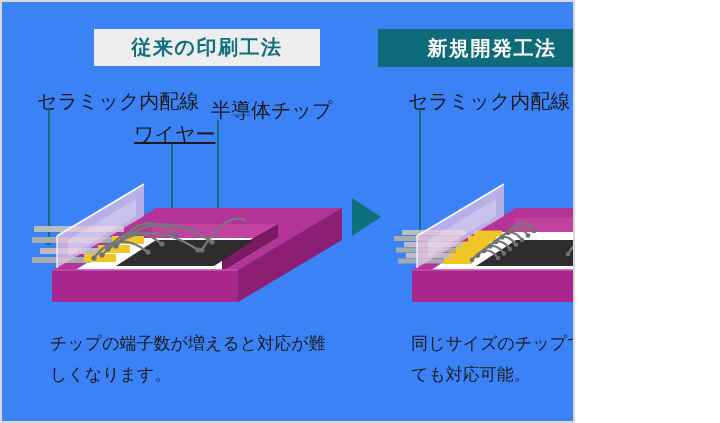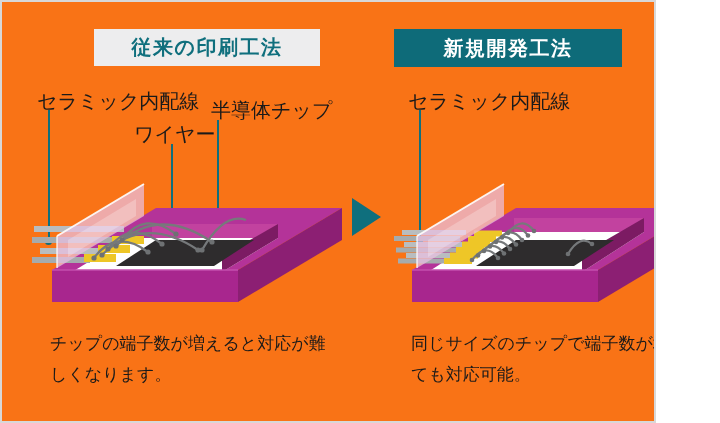--- a/index.html
+++ b/index.html
@@ -1,27 +1,27 @@
 <!DOCTYPE html>
 <html><head>
 <meta charset="utf-8">
 <style>
   html,body{margin:0;padding:0;background:#ffffff;}
   .frame{
-    position:relative;width:656px;height:423px;box-sizing:border-box;
-    background:#f97316;border:2px solid #d8d8d8;overflow:hidden;
+    position:relative;width:575px;height:423px;box-sizing:border-box;
+    background:#3b82f6;border:2px solid #d8d8d8;overflow:hidden;
     font-family:"Liberation Sans","DejaVu Sans",sans-serif;
   }
   .abs{position:absolute;}
   .header-bar{
     display:flex;align-items:center;justify-content:center;
     font-size:20px;font-weight:bold;letter-spacing:1.5px;
   }
   .header-left{left:92px;top:27px;width:226px;height:37px;background:#ededee;color:#0f6f7d;}
-  .header-right{left:376px;top:27px;width:228px;height:38px;background:#0e6b79;color:#ffffff;margin-left:16px;}
+  .header-right{left:376px;top:27px;width:228px;height:38px;background:#0e6b79;color:#ffffff;}
   .diagram-label{font-size:20px;color:#1a1a1a;white-space:nowrap;}
   .leader{width:2px;background:#0f6f7d;}
   .leader-dot{width:7px;height:7px;border-radius:50%;background:#0f6f7d;}
   .caption{
     font-size:17px;line-height:31px;color:#1a1a1a;white-space:pre-line;margin-left:12px;
   }
   .cap-left{left:36px;top:326px;width:300px;}
   .cap-right{left:397px;top:326px;width:304px;}
   .arrow-right{
     left:350px;top:196px;width:0;height:0;
@@ -36,21 +36,21 @@
 <div class="frame">
 
   <div class="abs header-bar header-left">
     <span>従来の印刷工法</span>
   </div>
   <div class="abs header-bar header-right">
     <span>新規開発工法</span>
   </div>
 
   <div class="abs diagram-label" style="left:35px;top:86px;">セラミック内配線</div>
-  <div class="abs diagram-label" style="left:132px;top:119px;">ワイヤー</div>
+  <div class="abs diagram-label" style="left:132px;top:119px;text-decoration:underline;">ワイヤー</div>
   <div class="abs diagram-label" style="left:209px;top:95px;text-align:right;">半導体チップ</div>
 
   <div class="abs leader" style="left:46px;top:108px;height:129px;"></div>
   <div class="abs leader-dot" style="left:43px;top:236px;"></div>
   <div class="abs leader" style="left:169px;top:142px;height:71px;"></div>
   <div class="abs leader-dot" style="left:166px;top:212px;"></div>
   <div class="abs leader" style="left:215px;top:118px;height:117px;"></div>
   <div class="abs leader-dot" style="left:212px;top:234px;"></div>
 
   <div class="abs diagram-label" style="left:406px;top:86px;">セラミック内配線</div>

